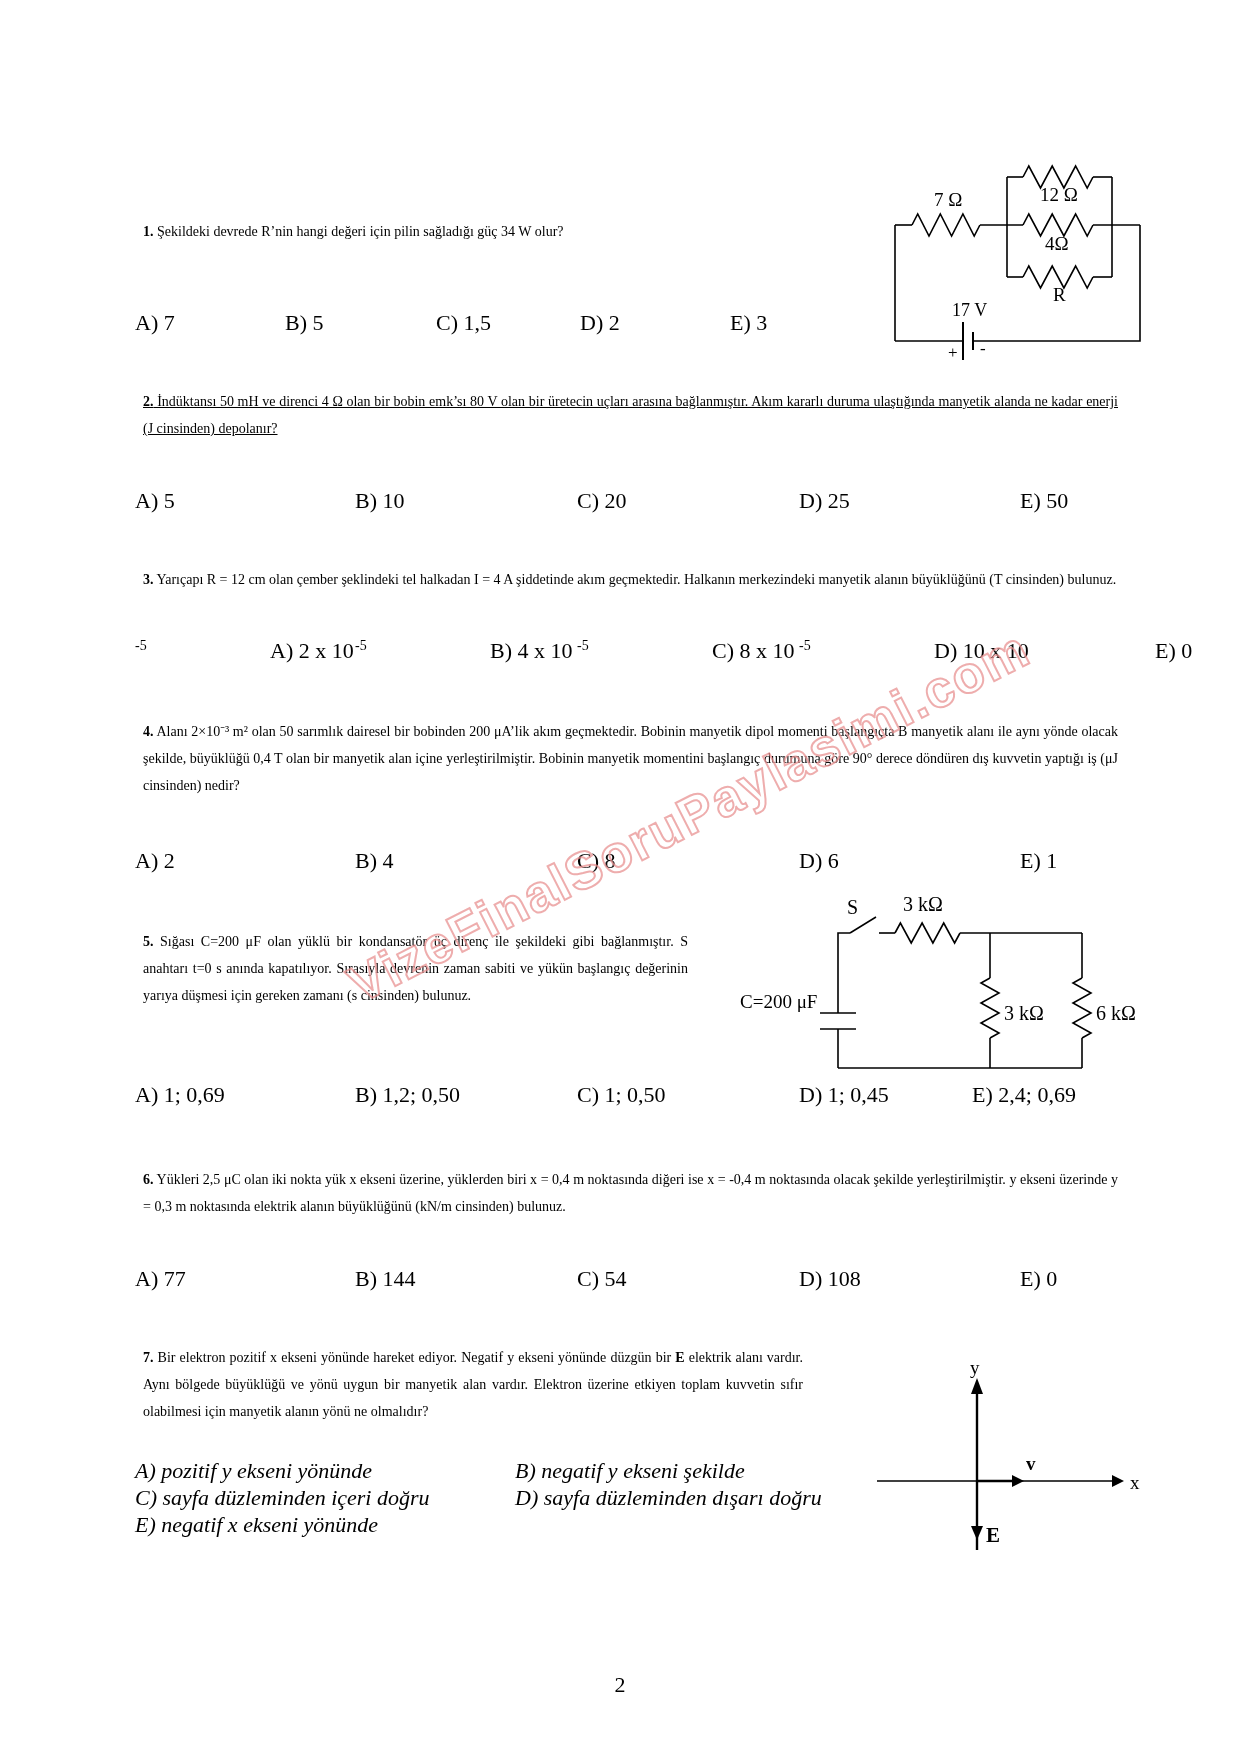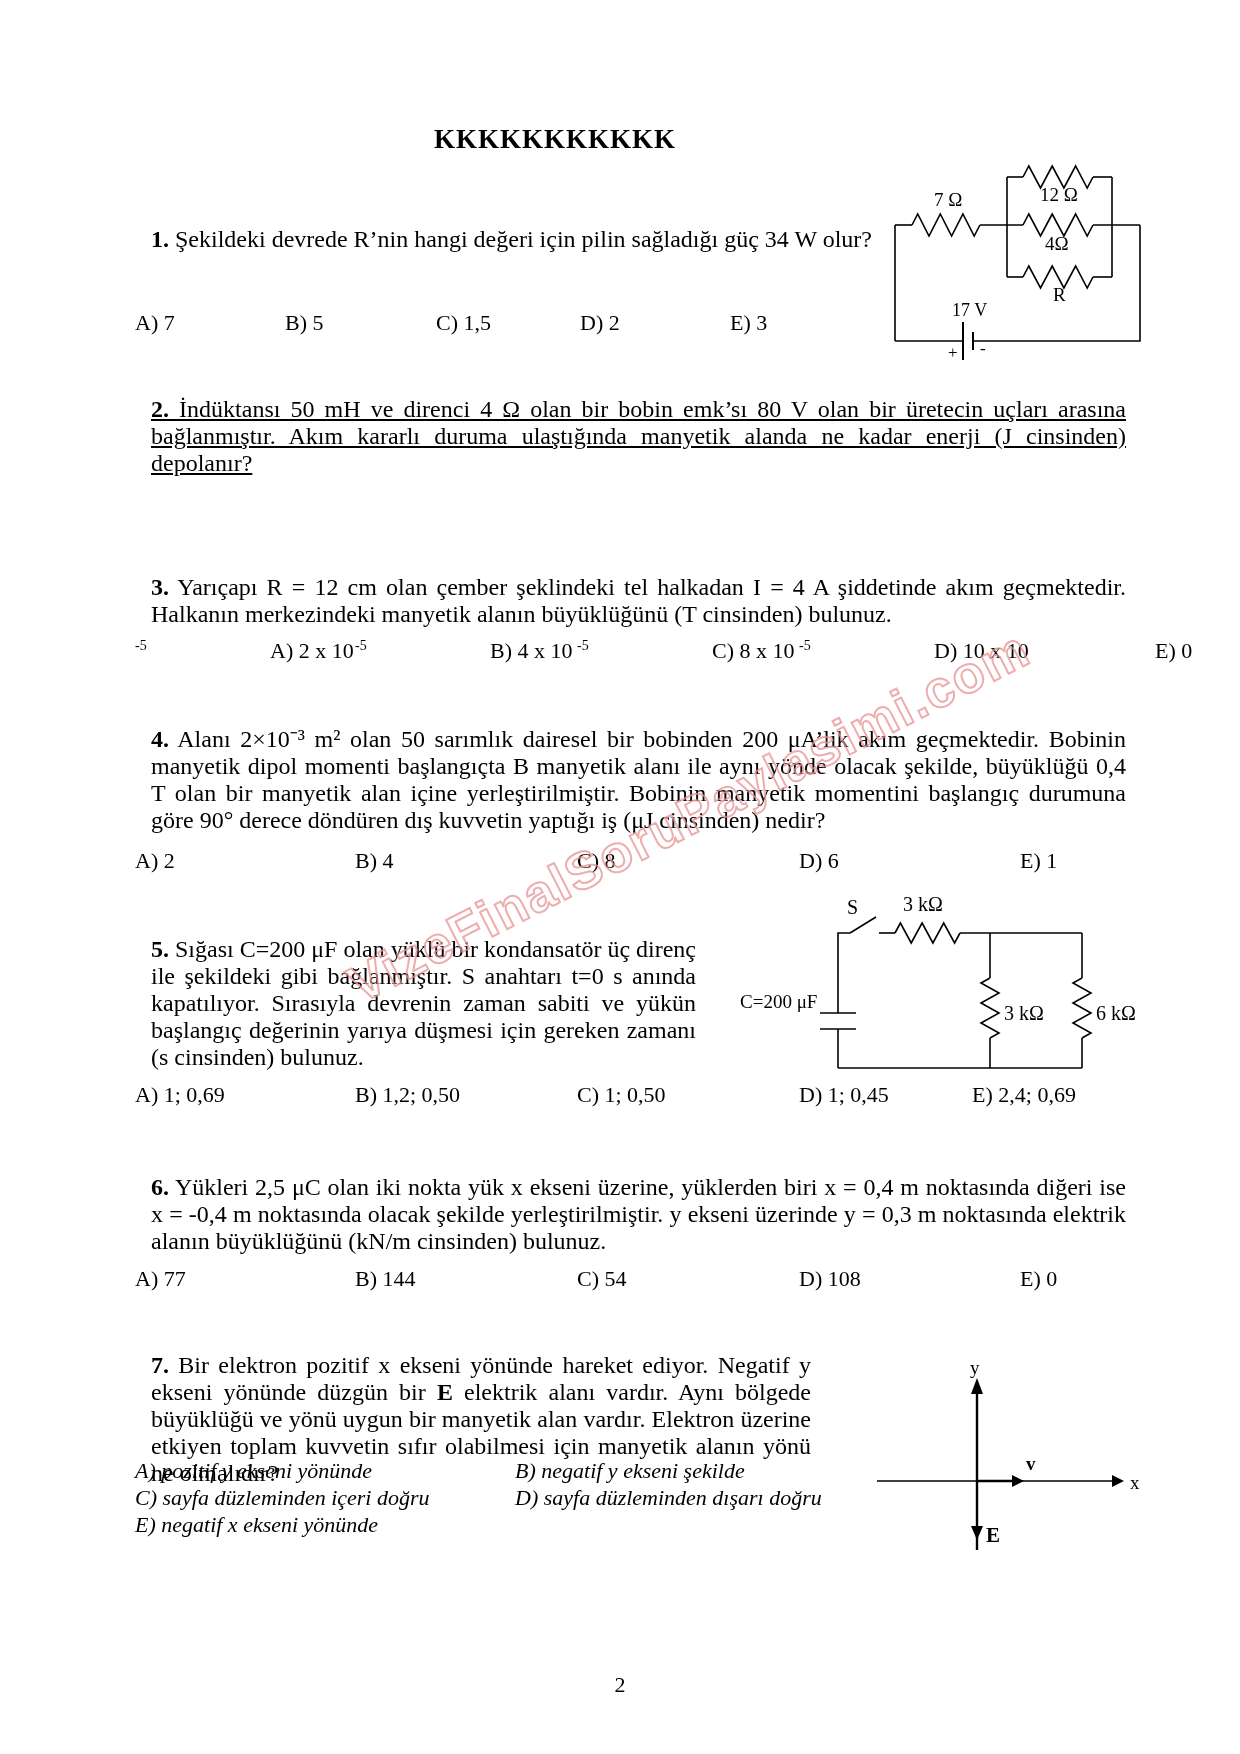--- a/index.html
+++ b/index.html
@@ -5,22 +5,22 @@
   html,body{margin:0;padding:0;background:#ffffff;}
   .page{
     position:relative;width:1240px;height:1754px;background:#ffffff;
     font-family:"Liberation Serif", serif;color:#000;overflow:hidden;
   }
   .title{
     position:absolute;left:0;top:124px;width:1110px;text-align:center;
     font-size:27px;font-weight:bold;letter-spacing:1px;margin:0;
   }
   .para{
-    position:absolute;left:135px;width:975px;margin:16px;
-    font-size:24px;line-height:27px;text-align:justify;
+    position:absolute;left:135px;width:975px;margin:8px;
+    font-size:14px;line-height:27px;text-align:justify;
   }
   .para b{font-weight:bold;}
   .optrow{position:absolute;left:0;top:0;width:1240px;height:30px;font-size:22px;}
   .optrow span{position:absolute;white-space:nowrap;top:0;}
   .xs-q1 span:nth-child(1){left:135px}.xs-q1 span:nth-child(2){left:285px}
   .xs-q1 span:nth-child(3){left:436px}.xs-q1 span:nth-child(4){left:580px}
   .xs-q1 span:nth-child(5){left:730px}
   .xs-std span:nth-child(1){left:135px}.xs-std span:nth-child(2){left:355px}
   .xs-std span:nth-child(3){left:577px}.xs-std span:nth-child(4){left:799px}
   .xs-std span:nth-child(5){left:1020px}
@@ -42,21 +42,20 @@
   .pagenum{
     position:absolute;left:0;top:1672px;width:1240px;text-align:center;
     font-size:22px;
   }
 </style>
 </head>
 <body>
 
 <div class="page">
 
-  <h1 class="title">KKKKKKKKKKK</h1>
 
   <p class="para" style="top:210px;width:760px;text-align:left;"><b>1.</b><span> Şekildeki devrede R’nin hangi değeri için pilin sağladığı güç 34 W olur?</span></p>
   <div class="optrow xs-q1" style="top:270px;margin-top:40px;">
     <span>A) 7</span>
     <span>B) 5</span>
     <span>C) 1,5</span>
     <span>D) 2</span>
     <span>E) 3</span>
   </div>
 
@@ -91,20 +90,27 @@
     <text x="46" y="60" font-size="19">7 Ω</text>
     <text x="152" y="55" font-size="19">12 Ω</text>
     <text x="157" y="104" font-size="19">4Ω</text>
     <text x="165" y="155" font-size="19">R</text>
     <text x="64" y="170" font-size="18">17 V</text>
     <text x="60" y="212" font-size="17">+</text>
     <text x="92" y="208" font-size="17">-</text>
   </svg>
 
   <p class="para" style="top:380px;text-decoration:underline;"><b>2.</b><span> İndüktansı 50 mH ve direnci 4 Ω olan bir bobin emk’sı 80 V olan bir üretecin uçları arasına bağlanmıştır. Akım kararlı duruma ulaştığında manyetik alanda ne kadar enerji (J cinsinden) depolanır?</span></p>
+  <div class="optrow xs-std" style="top:488px;">
+    <span>A)  5</span>
+    <span>B) 10</span>
+    <span>C) 20</span>
+    <span>D) 25</span>
+    <span>E) 50</span>
+  </div>
 
   <p class="para" style="top:558px;"><b>3.</b><span> Yarıçapı R = 12 cm olan çember şeklindeki tel halkadan I = 4 A şiddetinde akım geçmektedir. Halkanın merkezindeki manyetik alanın büyüklüğünü (T cinsinden) bulunuz.</span></p>
   <div class="optrow xs-std" style="top:638px;">
     <span><span>A) 2 x 10</span><sup>-5</sup></span>
     <span><span>B) 4 x 10</span><sup>-5</sup></span>
     <span><span>C) 8 x 10</span><sup>-5</sup></span>
     <span><span>D) 10 x 10</span><sup>-5</sup></span>
     <span><span>E) 0</span><sup></sup></span>
   </div>
 

